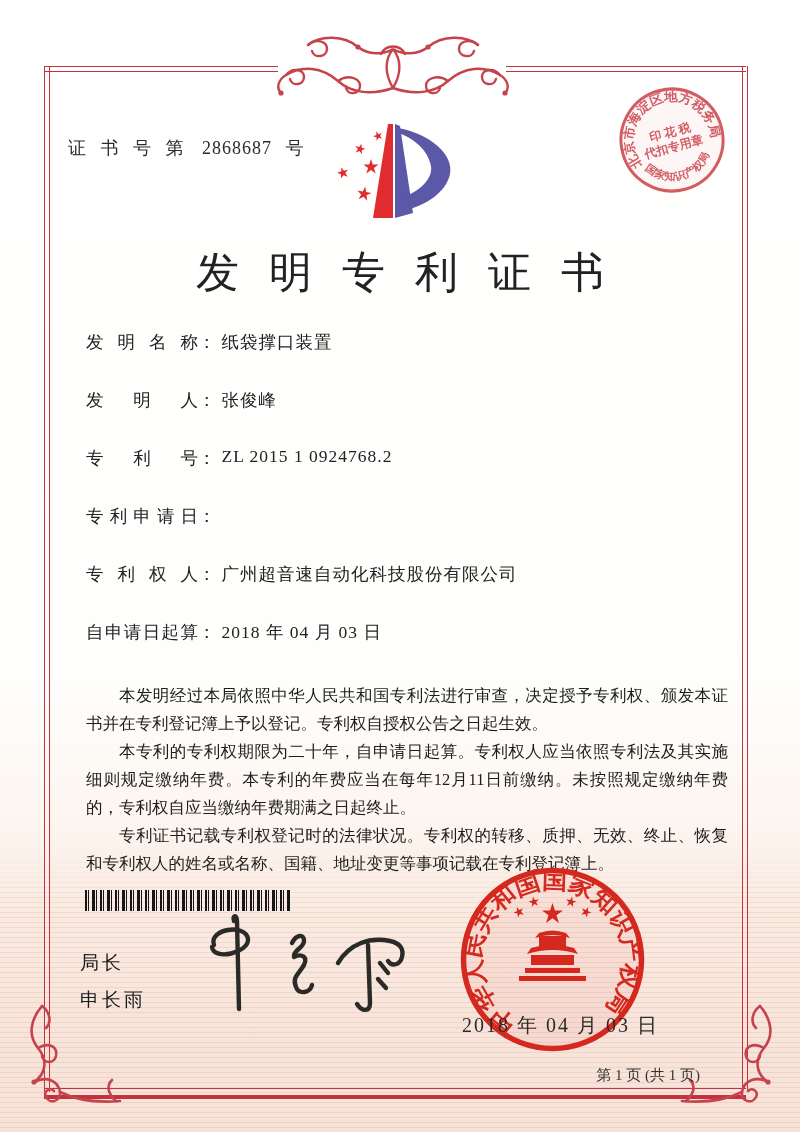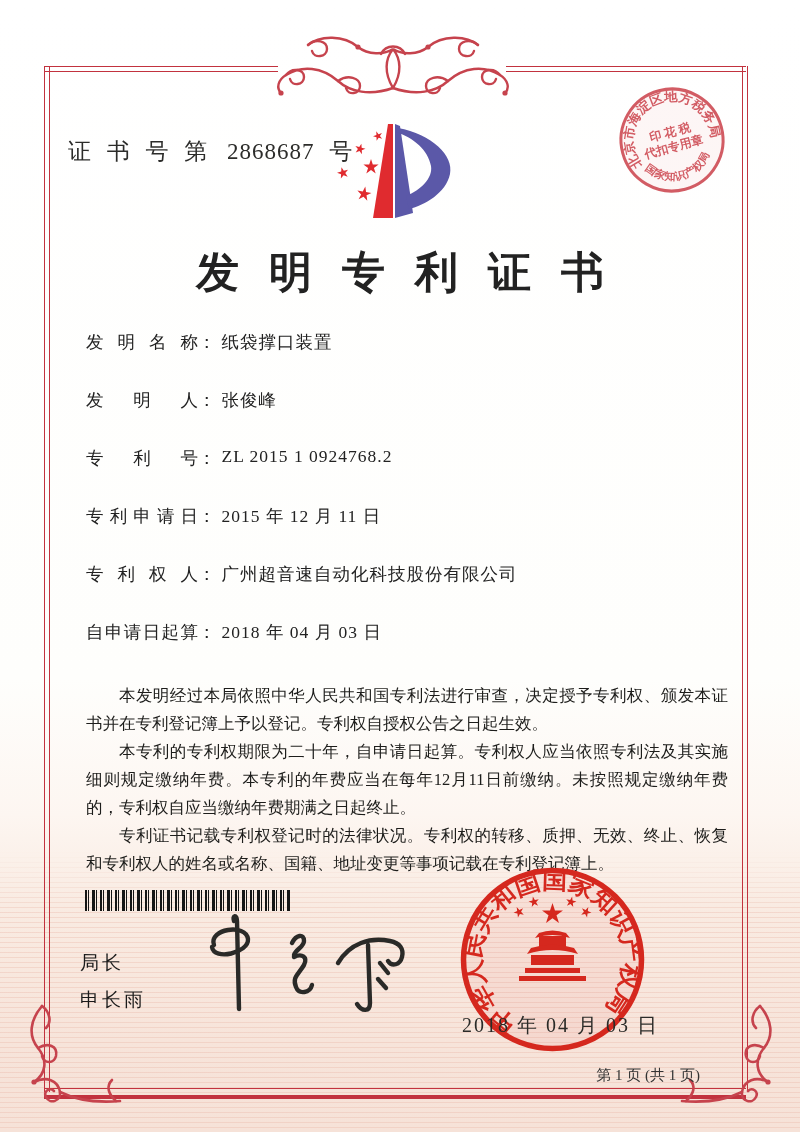--- a/index.html
+++ b/index.html
@@ -16,24 +16,24 @@
   }
   
   .bl{position:absolute;background:transparent;}
   .frame-v{top:66px;height:1026px;width:4px;border-left:1px solid #c2323e;border-right:1px solid #c2323e;}
   .frame-left{left:44px;} .frame-right{left:742px;}
   .frame-h{height:4px;border-top:1px solid #c2323e;border-bottom:1px solid #c2323e;}
   .frame-top-l{left:44px;top:66px;width:234px;}
   .frame-top-r{left:506px;top:66px;width:240px;}
   .frame-bottom{left:44px;top:1088px;width:702px;height:6px;border-top:1px solid #c2323e;border-bottom:4px solid #c2323e;}
   
-  .cert-no{position:absolute;left:68px;top:136px;font-size:23px;color:#2c2c2a;letter-spacing:5px;}
+  .cert-no{position:absolute;left:68px;top:136px;font-size:18px;color:#2c2c2a;letter-spacing:5px;}
   .cert-no .num{letter-spacing:1px;margin:0 4px;}
   .title{position:absolute;left:0;top:244px;width:800px;text-align:center;
-         font-size:43px;font-weight:700;color:#222;letter-spacing:30px;text-indent:30px;}
+         font-size:43px;font-weight:400;color:#222;letter-spacing:30px;text-indent:30px;}
   .fields{position:absolute;left:86px;top:330px;width:650px;}
   .field{height:58px;font-size:17.5px;color:#222;display:flex;align-items:flex-start;}
   .f-label{display:inline-block;width:112px;text-align:justify;text-align-last:justify;}
   .f-colon{margin:0 6px 0 0;}
   .f-value{letter-spacing:1px;}
   .paras{position:absolute;left:86px;top:682px;width:642px;}
   .paras p{margin:0;font-size:16.5px;line-height:28px;color:#1d1d1b;text-indent:2em;text-align:justify;}
   .barcode{position:absolute;left:85px;top:890px;width:205px;height:21px;
     background:repeating-linear-gradient(90deg,#151515 0 2px,rgba(0,0,0,0) 2px 3px,#151515 3px 4px,rgba(0,0,0,0) 4px 7px,#151515 7px 10px,rgba(0,0,0,0) 10px 11px,#151515 11px 12px,rgba(0,0,0,0) 12px 15px);}
   .director{position:absolute;left:80px;top:944px;font-size:19px;color:#1a1a1a;letter-spacing:3px;line-height:37px;}
@@ -157,21 +157,20 @@
       <span class="f-value">张俊峰</span>
     </div>
     <div class="field">
       <span class="f-label">专利号</span>
         <span class="f-colon">：</span>
       <span class="f-value">ZL 2015 1 0924768.2</span>
     </div>
     <div class="field">
       <span class="f-label">专利申请日</span>
         <span class="f-colon">：</span>
-      <span class="f-value">2015 年 12 月 11 日</span>
     </div>
     <div class="field">
       <span class="f-label">专利权人</span>
         <span class="f-colon">：</span>
       <span class="f-value">广州超音速自动化科技股份有限公司</span>
     </div>
     <div class="field">
       <span class="f-label">自申请日起算</span>
         <span class="f-colon">：</span>
       <span class="f-value">2018 年 04 月 03 日</span>

